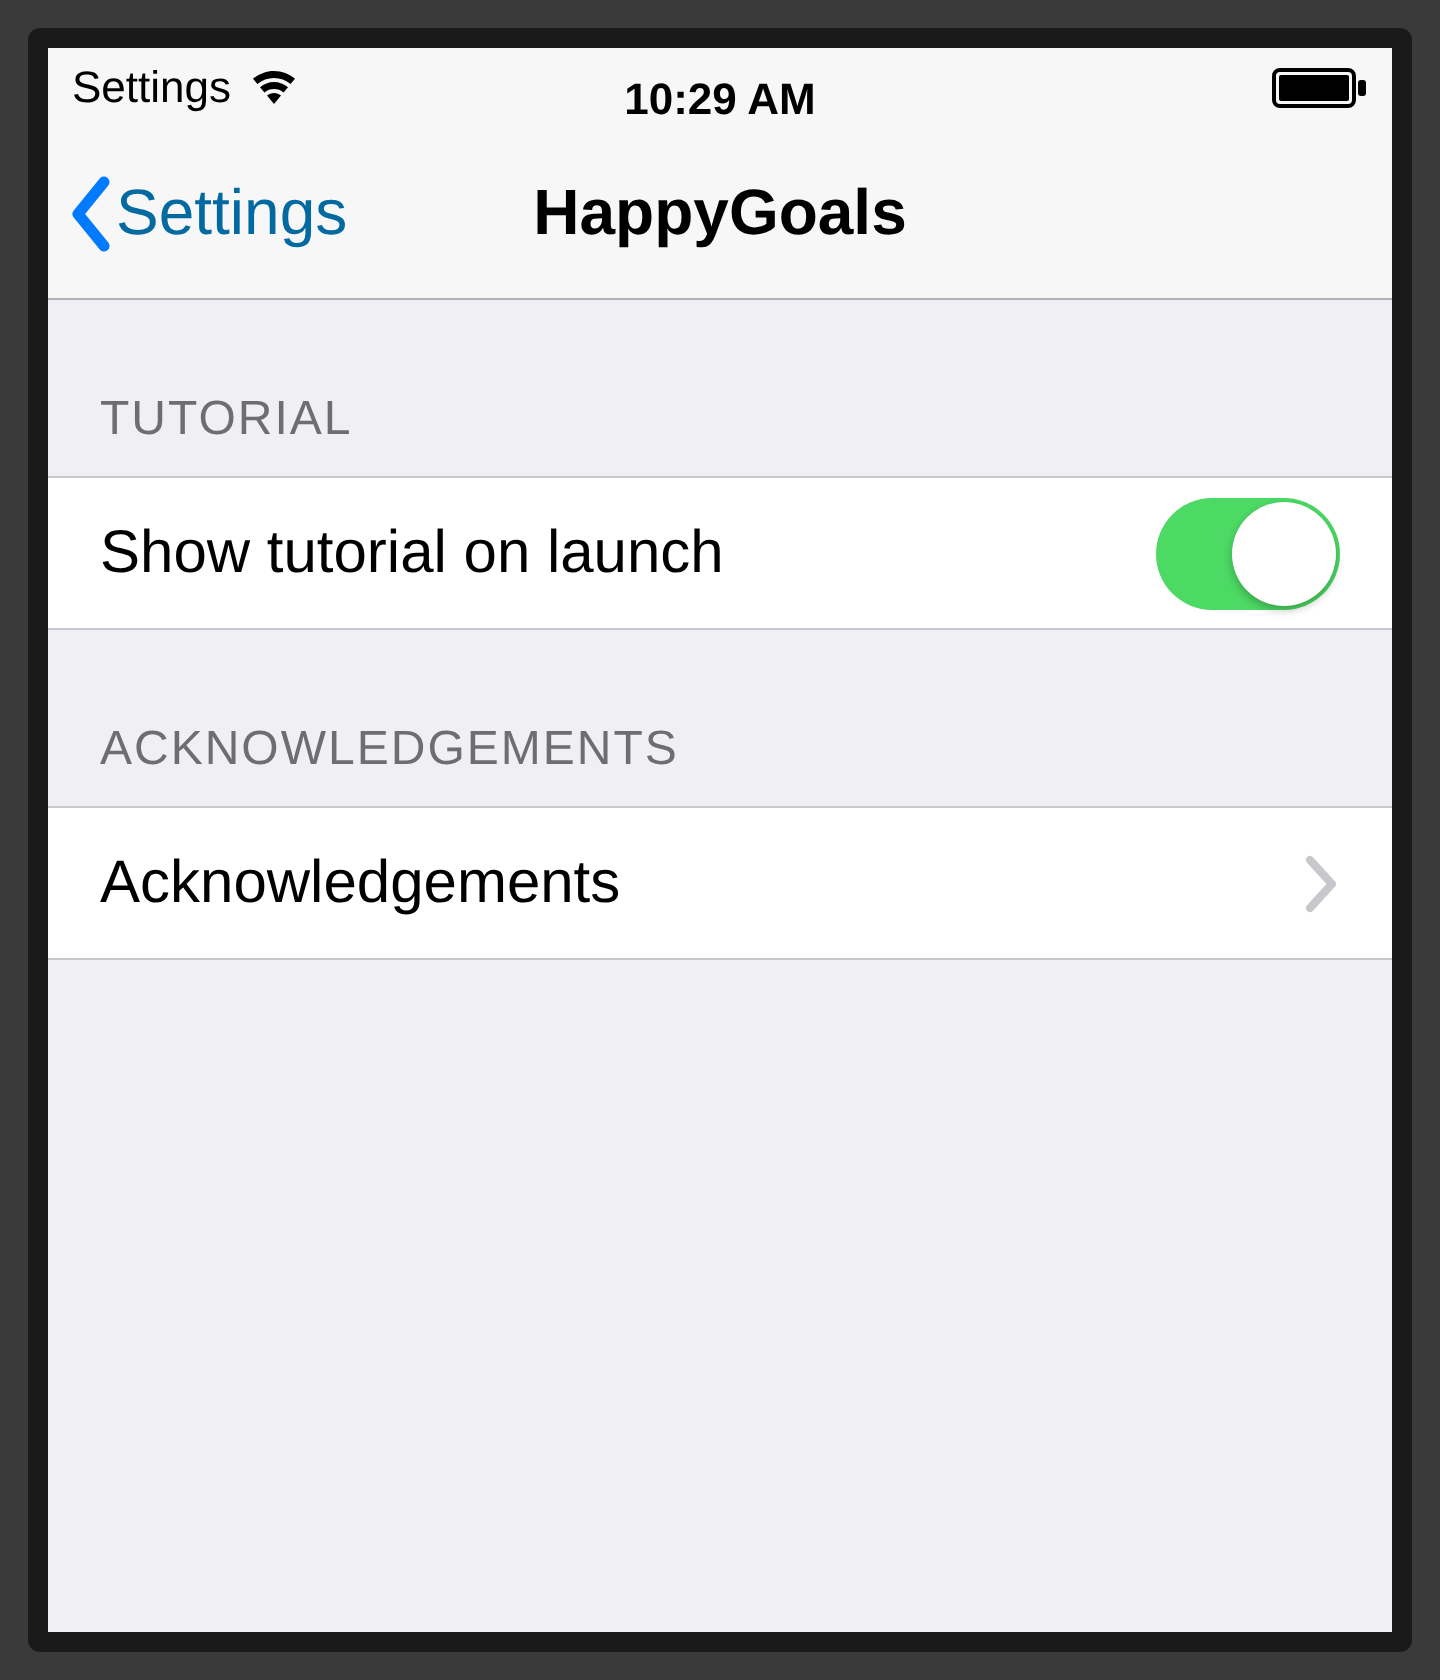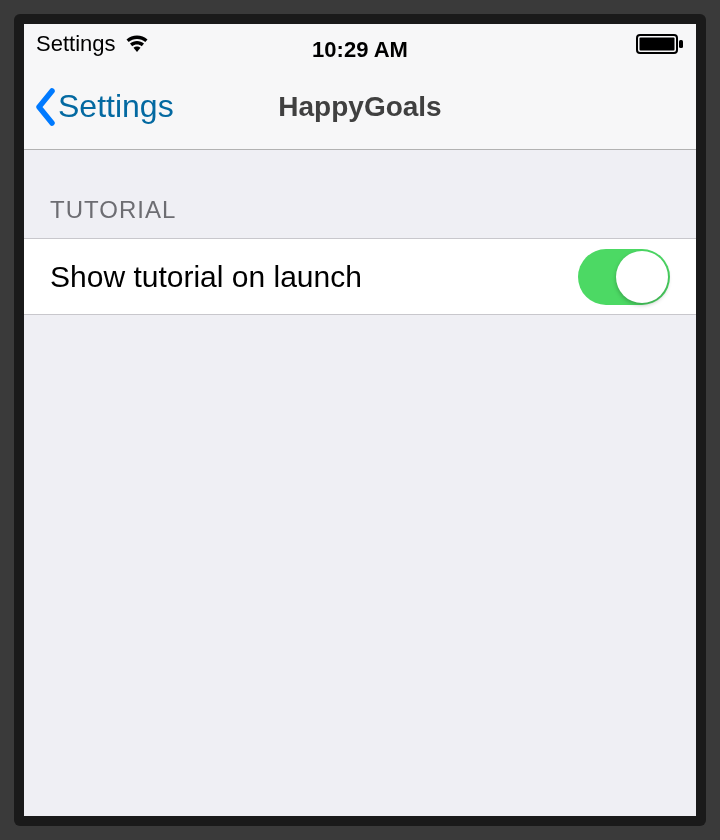--- a/index.html
+++ b/index.html
@@ -77,23 +77,23 @@
       font-size: 32px;
       font-weight: 400;
       cursor: pointer;
       gap: 2px;
     }
     .chevron-left-icon svg { display: block; }
     .nav-title {
       position: absolute;
       left: 50%;
       transform: translateX(-50%);
-      font-size: 28px;
+      font-size: 32px;
       font-weight: 600;
-      color: #404040;
+      color: #000000;
     }
     
     .section {
       margin-top: 46px;
     }
     .section-header {
       padding: 0 26px 14px 26px;
       font-size: 24px;
       color: #6d6d72;
       letter-spacing: 1px;
@@ -182,16 +182,27 @@
       <div class="section">
         <div class="section-header">TUTORIAL</div>
         <div class="cell">
           <span class="label">Show tutorial on launch</span>
           <div class="switch">
             <div class="knob"></div>
           </div>
         </div>
       </div>
 
+      <div class="section">
+        <div class="section-header">ACKNOWLEDGEMENTS</div>
+        <div class="cell">
+          <span class="label">Acknowledgements</span>
+          <span class="chevron-right-icon">
+            <svg width="18" height="30" viewBox="0 0 18 30">
+              <polyline points="3,3 14,15 3,27" fill="none" stroke="#c7c7cc" stroke-width="4" stroke-linecap="round" stroke-linejoin="round"></polyline>
+            </svg>
+          </span>
+        </div>
+      </div>
 
     </div>
   </div>
 </div>
 
 </body></html>

